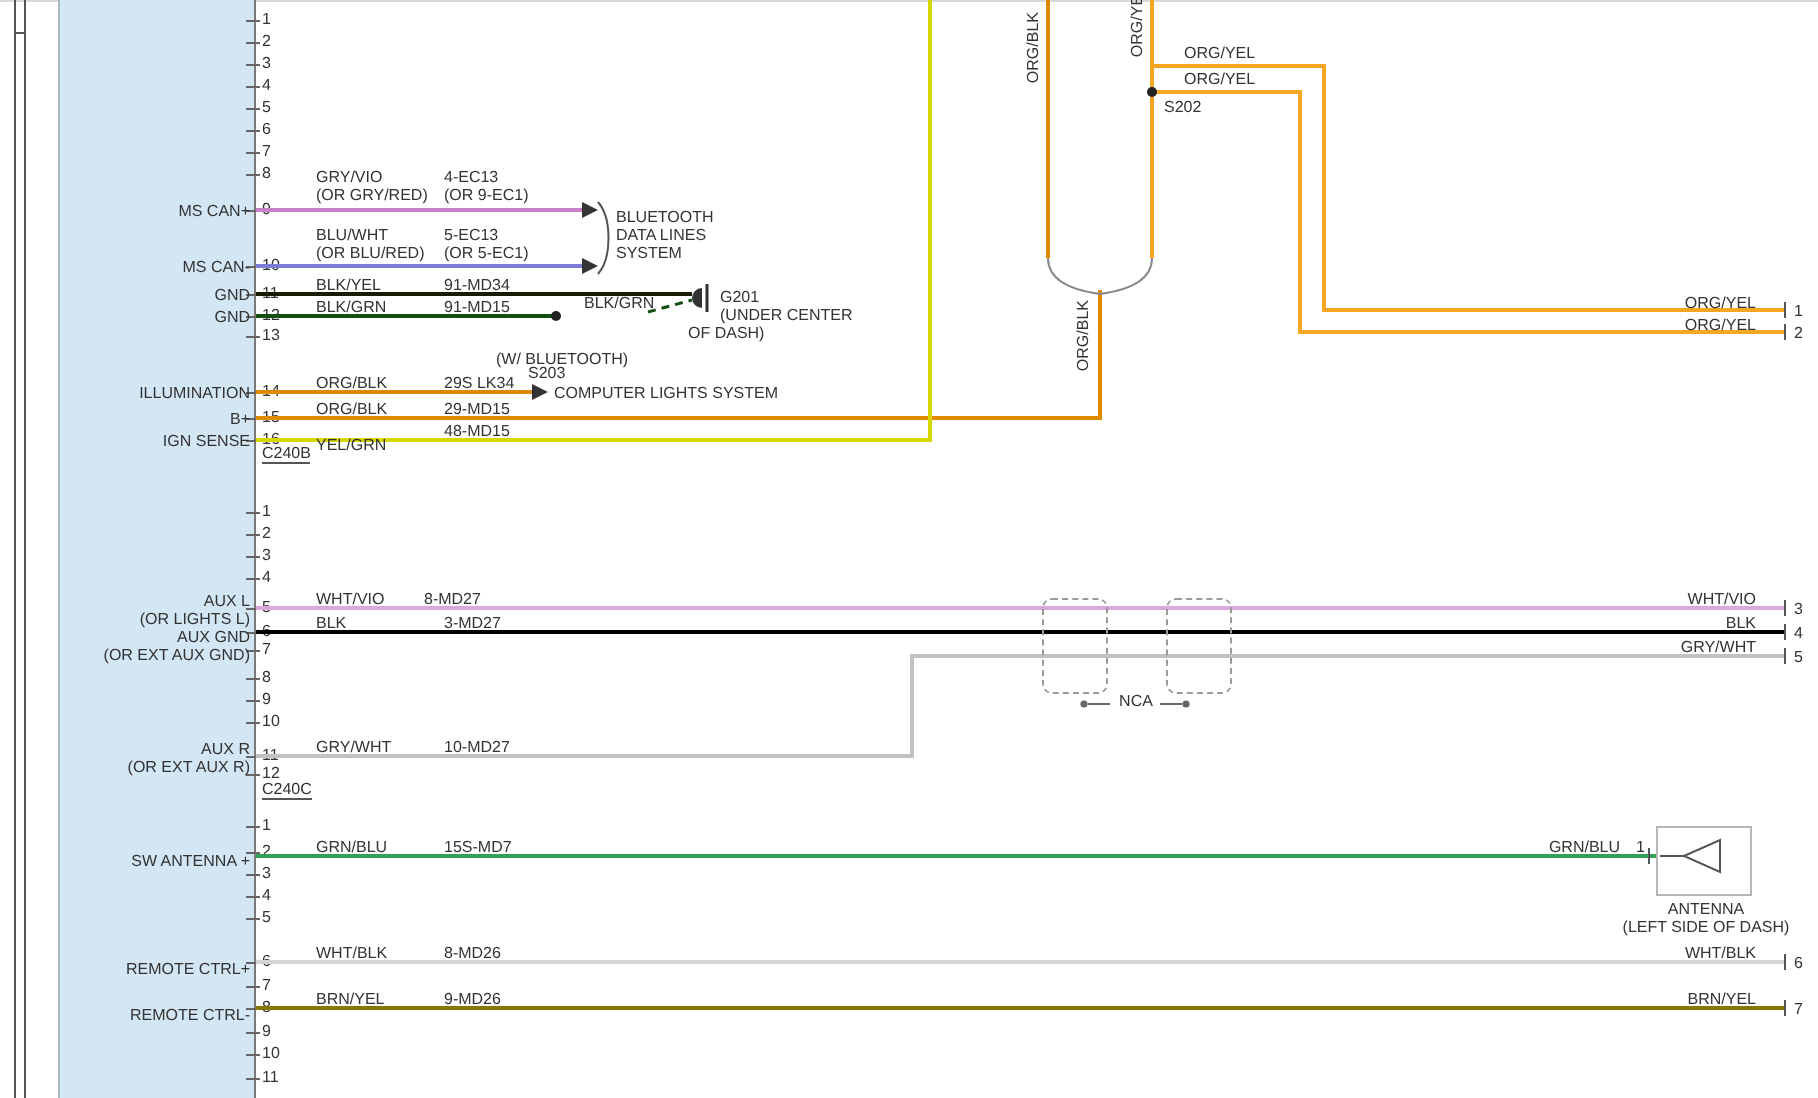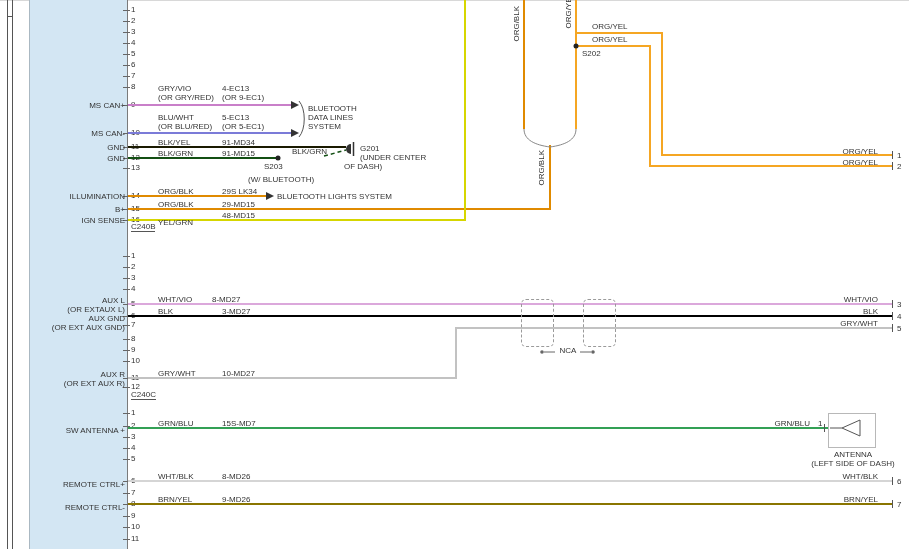--- a/index.html
+++ b/index.html
@@ -158,21 +158,21 @@
   <div class="dash-box" style="left:583px;top:299px;width:33px;height:48px"></div>
 
   <div class="lbl ra" style="left:29px;width:96px;top:101px">MS CAN+</div>
   <div class="lbl ra" style="left:29px;width:96px;top:129px">MS CAN-</div>
   <div class="lbl ra" style="left:29px;width:96px;top:143px">GND</div>
   <div class="lbl ra" style="left:29px;width:96px;top:154px">GND</div>
   <div class="lbl ra" style="left:29px;width:96px;top:192px">ILLUMINATION</div>
   <div class="lbl ra" style="left:29px;width:96px;top:205px">B+</div>
   <div class="lbl ra" style="left:29px;width:96px;top:216px">IGN SENSE</div>
   <div class="lbl ra" style="left:29px;width:96px;top:296px">AUX L</div>
-  <div class="lbl ra" style="left:29px;width:96px;top:305px">(OR EXTAUX L)</div>
+  <div class="lbl ra" style="left:29px;width:96px;top:305px">(OR LIGHTS L)</div>
   <div class="lbl ra" style="left:29px;width:96px;top:314px">AUX GND</div>
   <div class="lbl ra" style="left:29px;width:96px;top:323px">(OR EXT AUX GND)</div>
   <div class="lbl ra" style="left:29px;width:96px;top:370px">AUX R</div>
   <div class="lbl ra" style="left:29px;width:96px;top:379px">(OR EXT AUX R)</div>
   <div class="lbl ra" style="left:29px;width:96px;top:426px">SW ANTENNA +</div>
   <div class="lbl ra" style="left:29px;width:96px;top:480px">REMOTE CTRL+</div>
   <div class="lbl ra" style="left:29px;width:96px;top:503px">REMOTE CTRL-</div>
 
   <div class="lbl" style="left:158px;top:84px">GRY/VIO</div>
   <div class="lbl" style="left:158px;top:93px">(OR GRY/RED)</div>
@@ -202,25 +202,25 @@
   <div class="lbl" style="left:158px;top:419px">GRN/BLU</div>
   <div class="lbl" style="left:222px;top:419px">15S-MD7</div>
   <div class="lbl" style="left:158px;top:472px">WHT/BLK</div>
   <div class="lbl" style="left:222px;top:472px">8-MD26</div>
   <div class="lbl" style="left:158px;top:495px">BRN/YEL</div>
   <div class="lbl" style="left:222px;top:495px">9-MD26</div>
 
   <div class="lbl" style="left:308px;top:104px">BLUETOOTH</div>
   <div class="lbl" style="left:308px;top:113px">DATA LINES</div>
   <div class="lbl" style="left:308px;top:122px">SYSTEM</div>
-  <div class="lbl" style="left:277px;top:192px">BLUETOOTH LIGHTS SYSTEM</div>
+  <div class="lbl" style="left:277px;top:192px">COMPUTER LIGHTS SYSTEM</div>
   <div class="lbl" style="left:360px;top:144px">G201</div>
   <div class="lbl" style="left:360px;top:153px">(UNDER CENTER</div>
   <div class="lbl" style="left:344px;top:162px">OF DASH)</div>
-  <div class="lbl" style="left:264px;top:162px">S203</div>
+  <div class="lbl" style="left:264px;top:182px">S203</div>
   <div class="lbl" style="left:248px;top:175px">(W/ BLUETOOTH)</div>
   <div class="lbl" style="left:582px;top:49px">S202</div>
   <div class="lbl ce" style="left:556px;top:346px;width:24px">NCA</div>
   <div class="lbl ce" style="left:822px;top:450px;width:62px">ANTENNA</div>
   <div class="lbl ce" style="left:806px;top:459px;width:94px">(LEFT SIDE OF DASH)</div>
   <div class="lbl" style="left:592px;top:22px">ORG/YEL</div>
   <div class="lbl" style="left:592px;top:35px">ORG/YEL</div>
   <div class="vlbl" style="left:512px;top:6px">ORG/BLK</div>
   <div class="vlbl" style="left:564px;top:-7px">ORG/YEL</div>
   <div class="vlbl" style="left:537px;top:150px">ORG/BLK</div>

